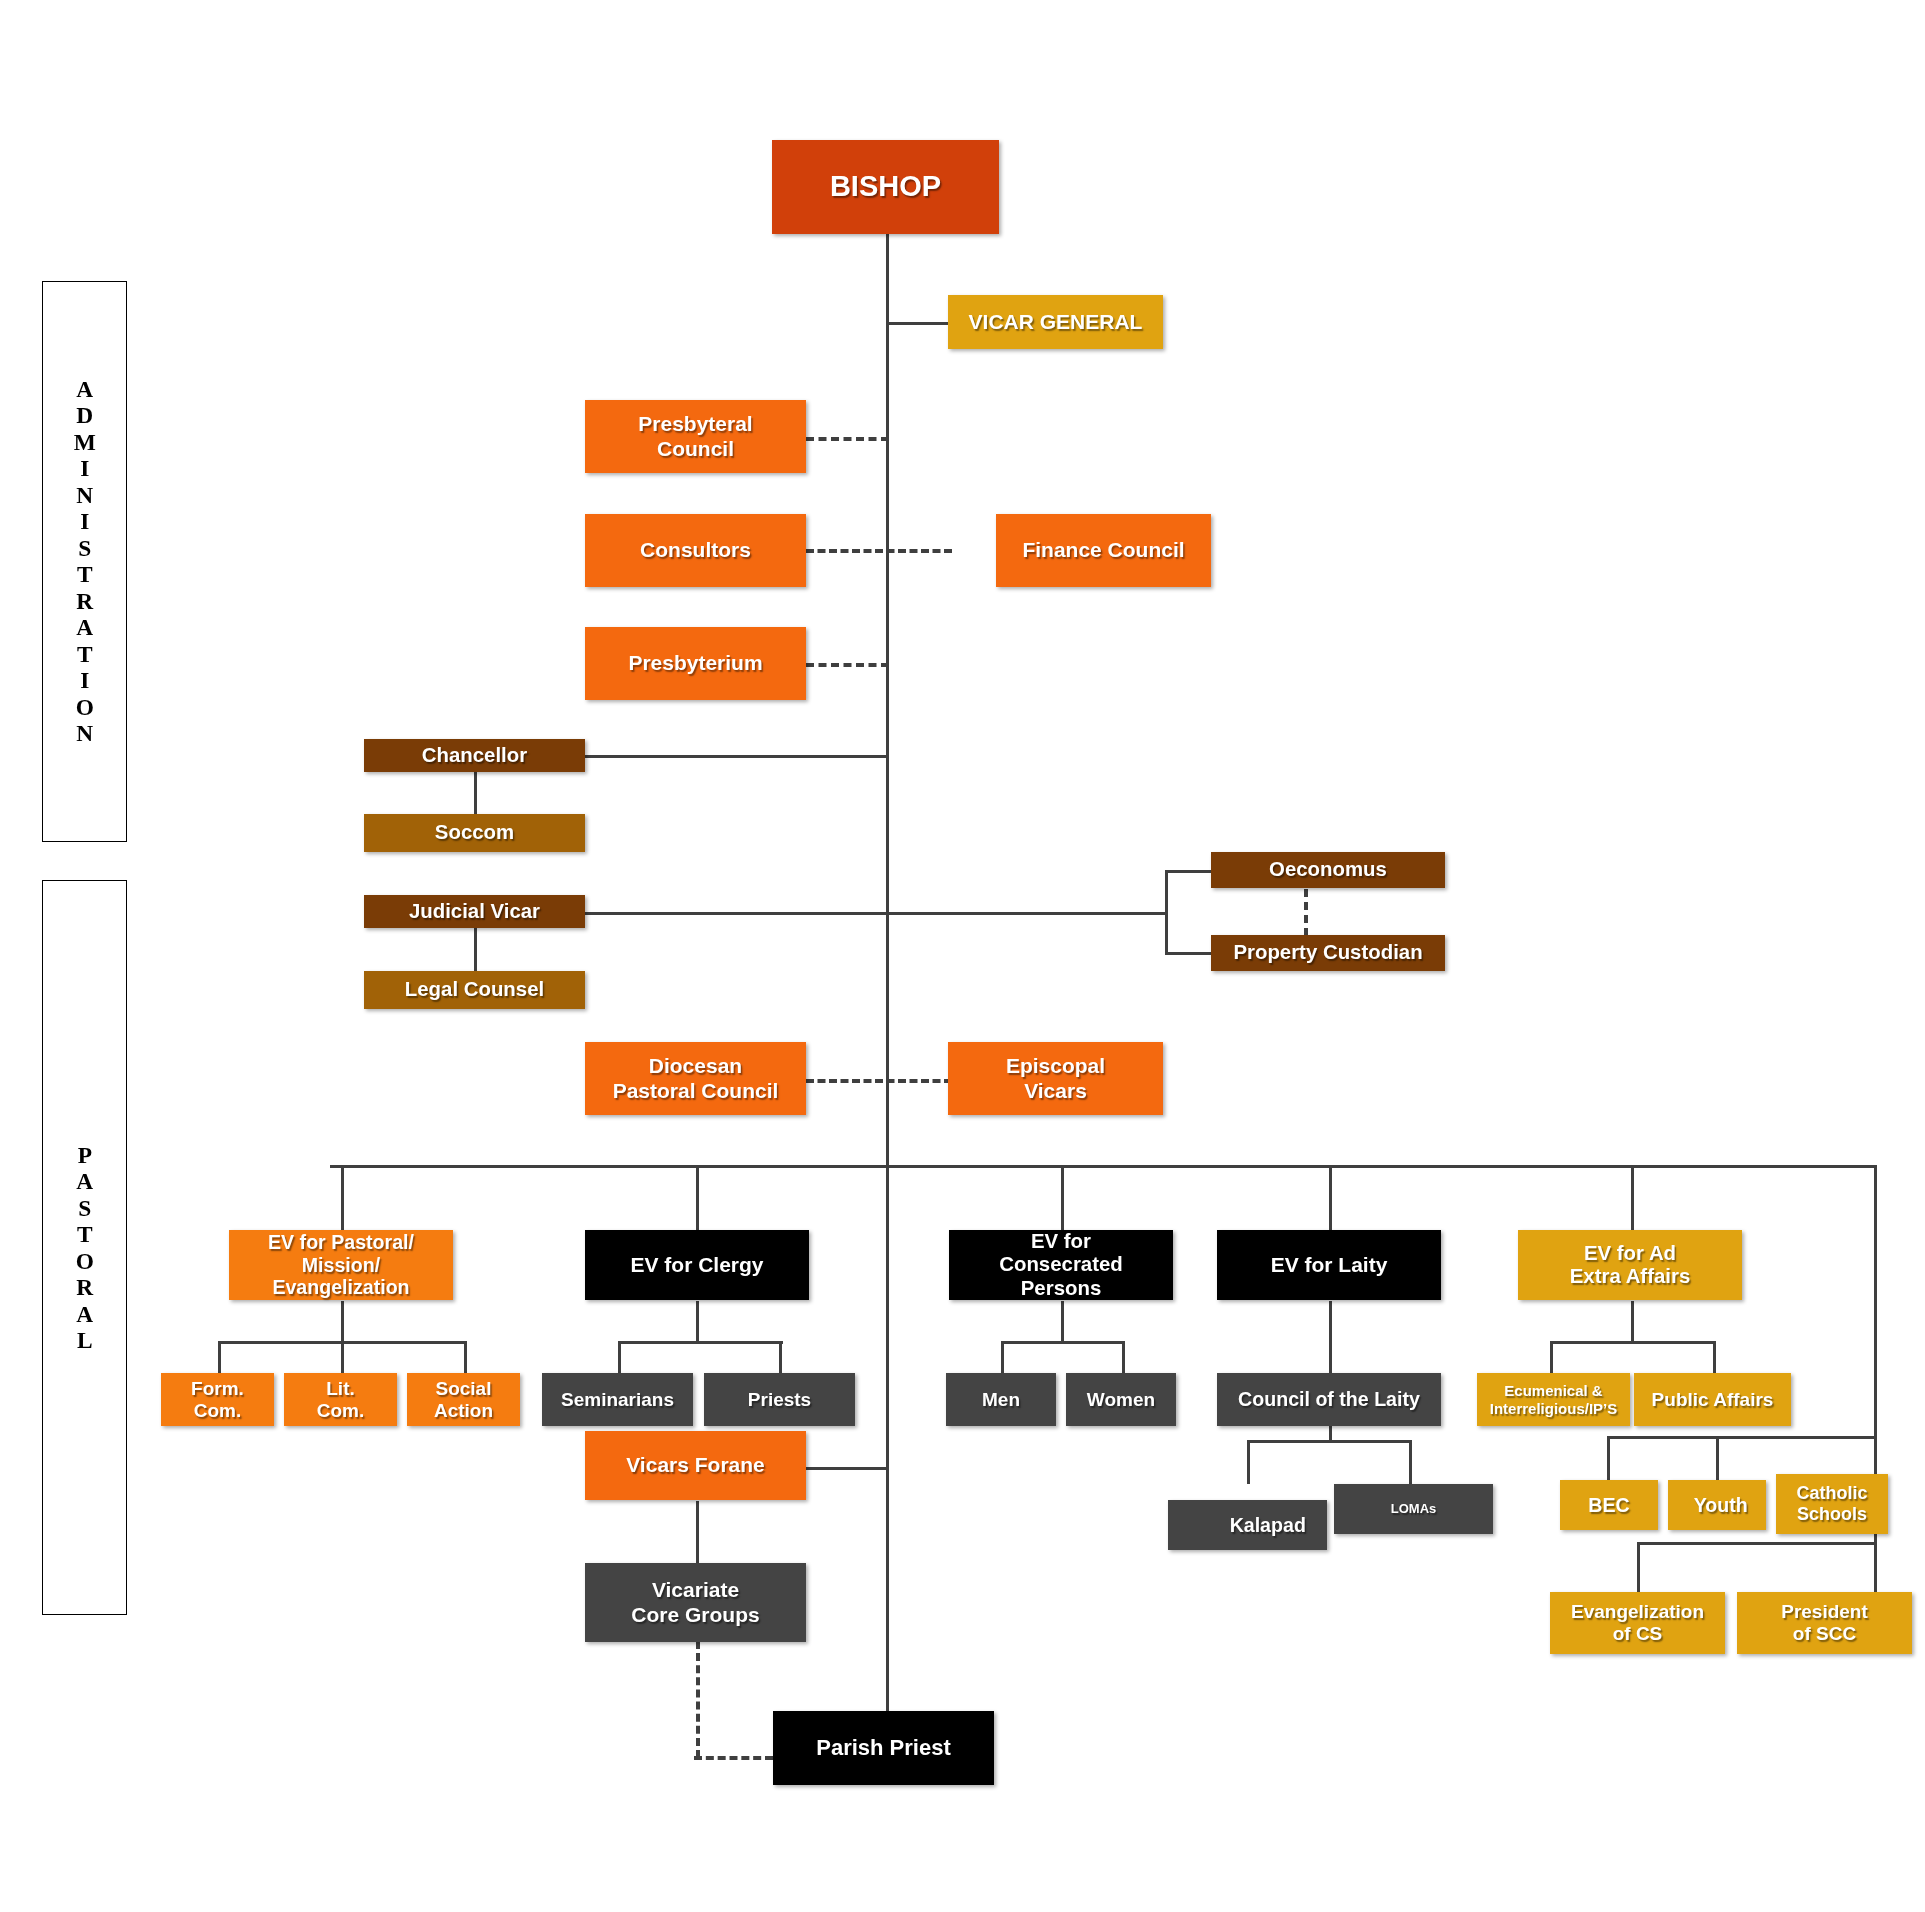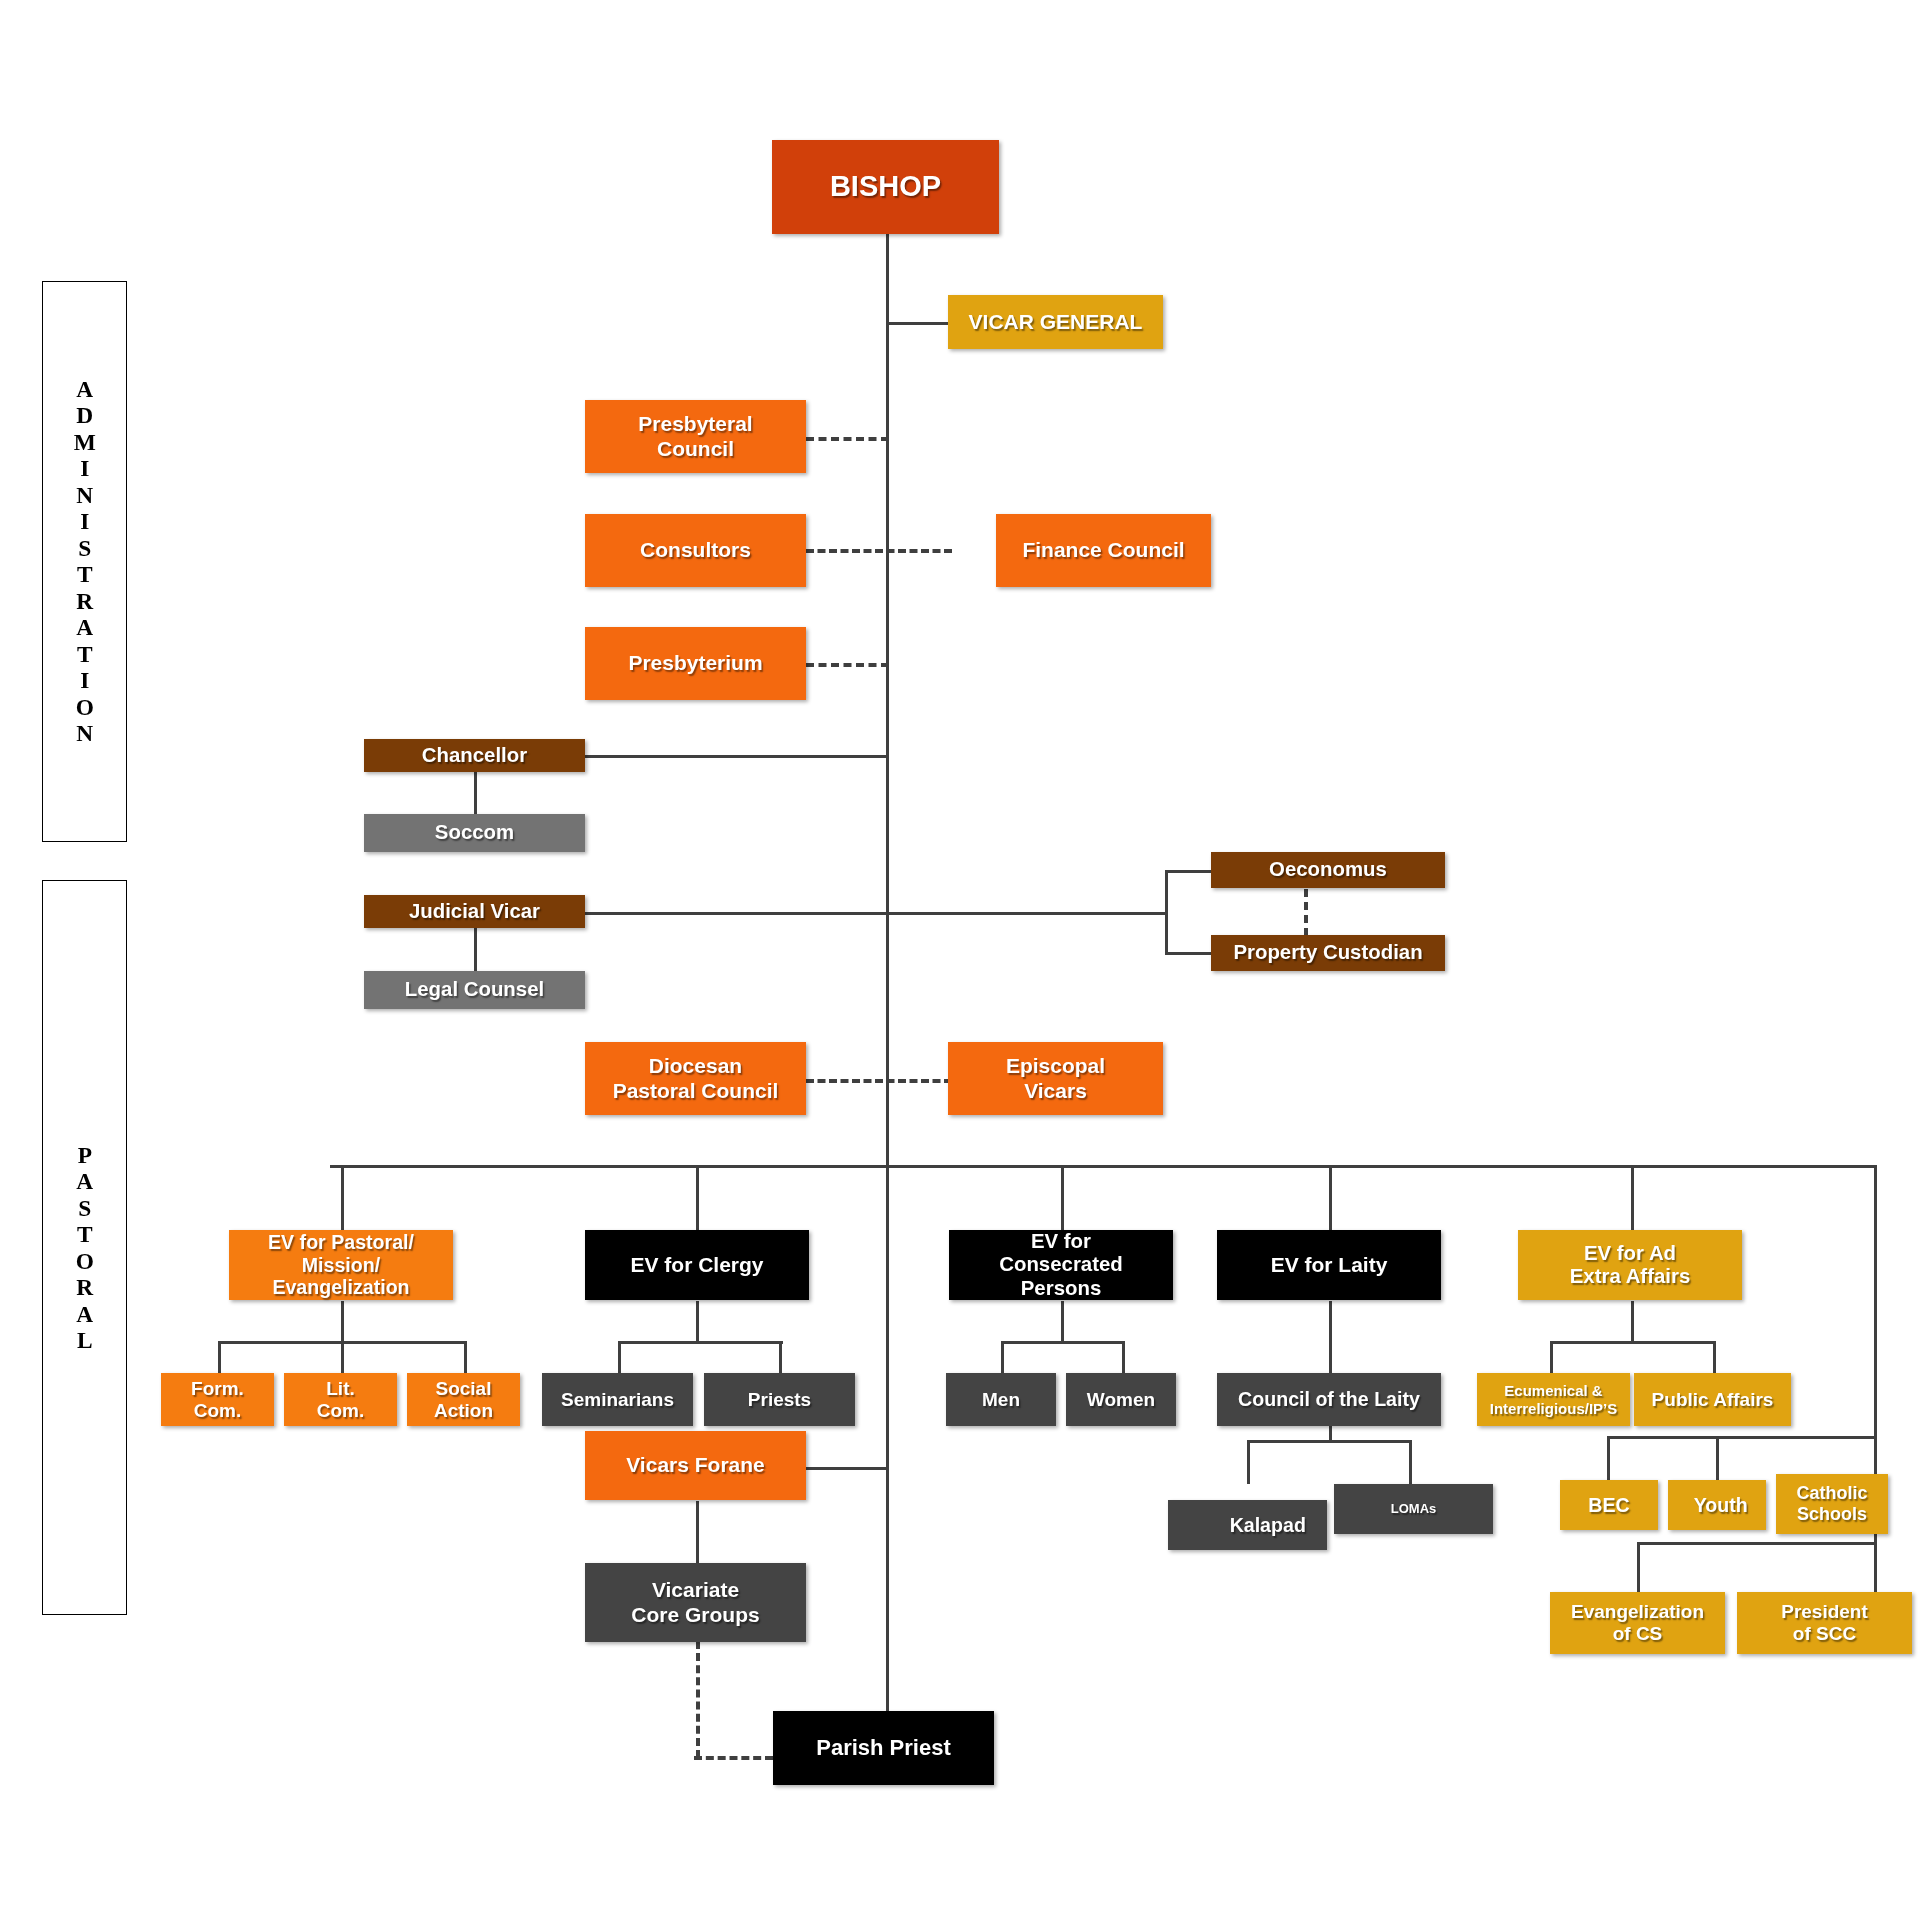--- a/index.html
+++ b/index.html
@@ -33,21 +33,21 @@
     text-shadow:1.5px 1.5px 1.5px rgba(0,0,0,.45);
     box-shadow:2.3px 2.3px 3.8px rgba(0,0,0,.32);
     white-space:pre-line;
     z-index:5;
   }
   .c-darkorange{background:#d1400a;}
   .c-orange    {background:#f4690f;}
   .c-orange2   {background:#f57c10;}
   .c-gold      {background:#e0a311;}
   .c-brown     {background:#7a3c06;}
-  .c-tan       {background:#737373;}
+  .c-tan       {background:#a16207;}
   .c-black     {background:#000000;}
   .c-gray      {background:#444444;}
 
   
   .rail{
     position:absolute;
     border:1.5px solid #000000;
     background:#ffffff;
     display:flex;
     align-items:center;

